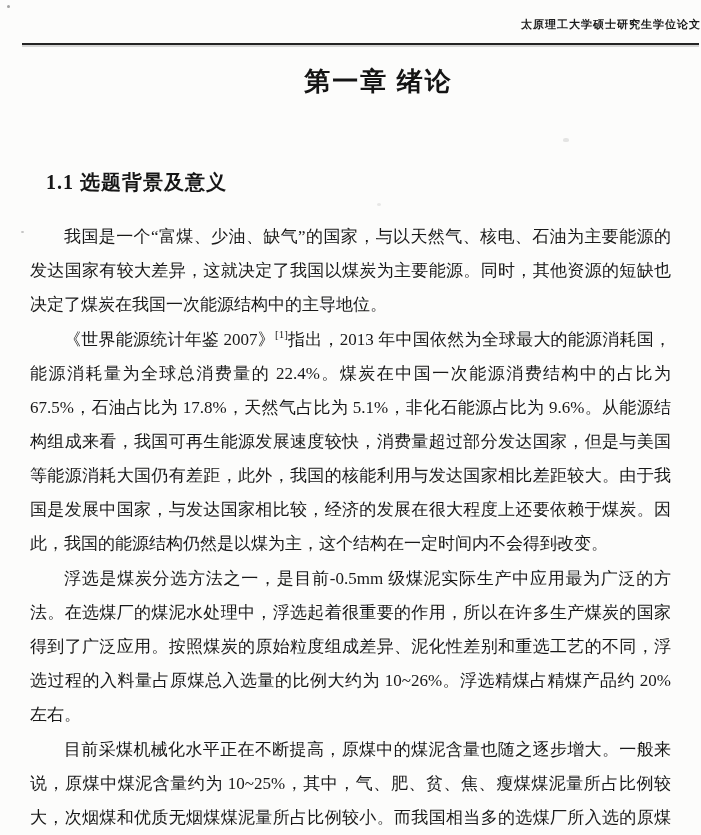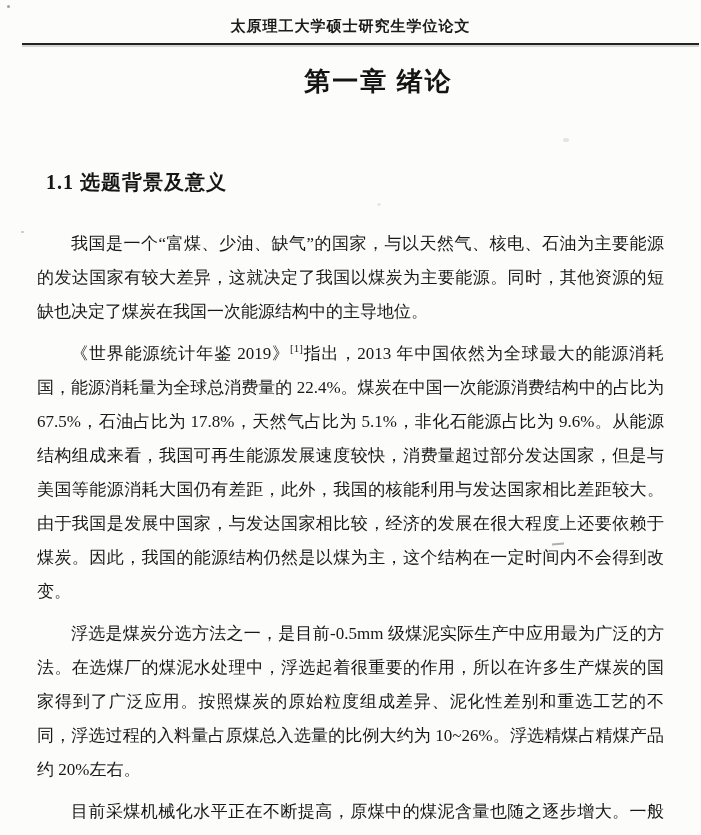--- a/index.html
+++ b/index.html
@@ -15,22 +15,22 @@
     overflow: hidden;
     font-family: "Liberation Serif", "DejaVu Serif", serif;
     color: #1b1b1b;
     box-sizing: border-box;
   }
   .running-header {
     position: absolute;
     top: 17px;
     left: 0;
     width: 100%;
-    text-align: center;
-    font-size: 15px;
+    text-align: right;
+    font-size: 11px;
     letter-spacing: 1px;
     color: #1c1c1c;
     font-weight: 600;
   }
   .header-rule {
     position: absolute;
     top: 43px;
     left: 22px;
     width: 677px;
     height: 2px;
@@ -62,21 +62,21 @@
     top: 219px;
     left: 29px;
     width: 643px;
     font-size: 17px;
     line-height: 34px;
     text-align: justify;
     text-justify: inter-ideograph;
     color: #181818;
   }
   .body-text p {
-    margin: 8px;
+    margin: 1px;
     text-indent: 2em;
   }
   .body-text sup {
     font-size: 11px;
     line-height: 0;
     vertical-align: super;
   }
   
   .speck {
     position: absolute;
@@ -108,21 +108,21 @@
   <div class="header-rule"></div>
 
   <h1 class="chapter-title" style="margin:0;padding-left:28px;">第一章 绪论</h1>
 
   <h2 class="section-heading" style="margin:16px;">1.1 选题背景及意义</h2>
 
   <div class="body-text">
 
     <p>我国是一个“富煤、少油、缺气”的国家，与以天然气、核电、石油为主要能源的发达国家有较大差异，这就决定了我国以煤炭为主要能源。同时，其他资源的短缺也决定了煤炭在我国一次能源结构中的主导地位。</p>
 
-    <p><span>《世界能源统计年鉴 2019》</span><sup>[1]</sup><span>指出，2013 年中国依然为全球最大的能源消耗国，能源消耗量为全球总消费量的 22.4%。煤炭在中国一次能源消费结构中的占比为 67.5%，石油占比为 17.8%，天然气占比为 5.1%，非化石能源占比为 9.6%。从能源结构组成来看，我国可再生能源发展速度较快，消费量超过部分发达国家，但是与美国等能源消耗大国仍有差距，此外，我国的核能利用与发达国家相比差距较大。由于我国是发展中国家，与发达国家相比较，经济的发展在很大程度上还要依赖于煤炭。因此，我国的能源结构仍然是以煤为主，这个结构在一定时间内不会得到改变。</span></p>
+    <p><span>《世界能源统计年鉴 2007》</span><sup>[1]</sup><span>指出，2013 年中国依然为全球最大的能源消耗国，能源消耗量为全球总消费量的 22.4%。煤炭在中国一次能源消费结构中的占比为 67.5%，石油占比为 17.8%，天然气占比为 5.1%，非化石能源占比为 9.6%。从能源结构组成来看，我国可再生能源发展速度较快，消费量超过部分发达国家，但是与美国等能源消耗大国仍有差距，此外，我国的核能利用与发达国家相比差距较大。由于我国是发展中国家，与发达国家相比较，经济的发展在很大程度上还要依赖于煤炭。因此，我国的能源结构仍然是以煤为主，这个结构在一定时间内不会得到改变。</span></p>
 
     <p>浮选是煤炭分选方法之一，是目前-0.5mm 级煤泥实际生产中应用最为广泛的方法。在选煤厂的煤泥水处理中，浮选起着很重要的作用，所以在许多生产煤炭的国家得到了广泛应用。按照煤炭的原始粒度组成差异、泥化性差别和重选工艺的不同，浮选过程的入料量占原煤总入选量的比例大约为 10~26%。浮选精煤占精煤产品约 20%左右。</p>
 
     <p><span>目前采煤机械化水平正在不断提高，原煤中的煤泥含量也随之逐步增大。一般来说，原煤中煤泥含量约为 10~25%，其中，气、肥、贫、焦、瘦煤煤泥量所占比例较大，次烟煤和优质无烟煤煤泥量所占比例较小。而我国相当多的选煤厂所入选的原煤中泥质物质含量都比较高，导致了选煤厂细泥污染严重、药剂消耗量高等一系列问题，此外，</span></p>
 
   </div>
 
   <div class="speck speck-a"></div>
   <div class="speck speck-b"></div>
   <div class="speck speck-c"></div>

